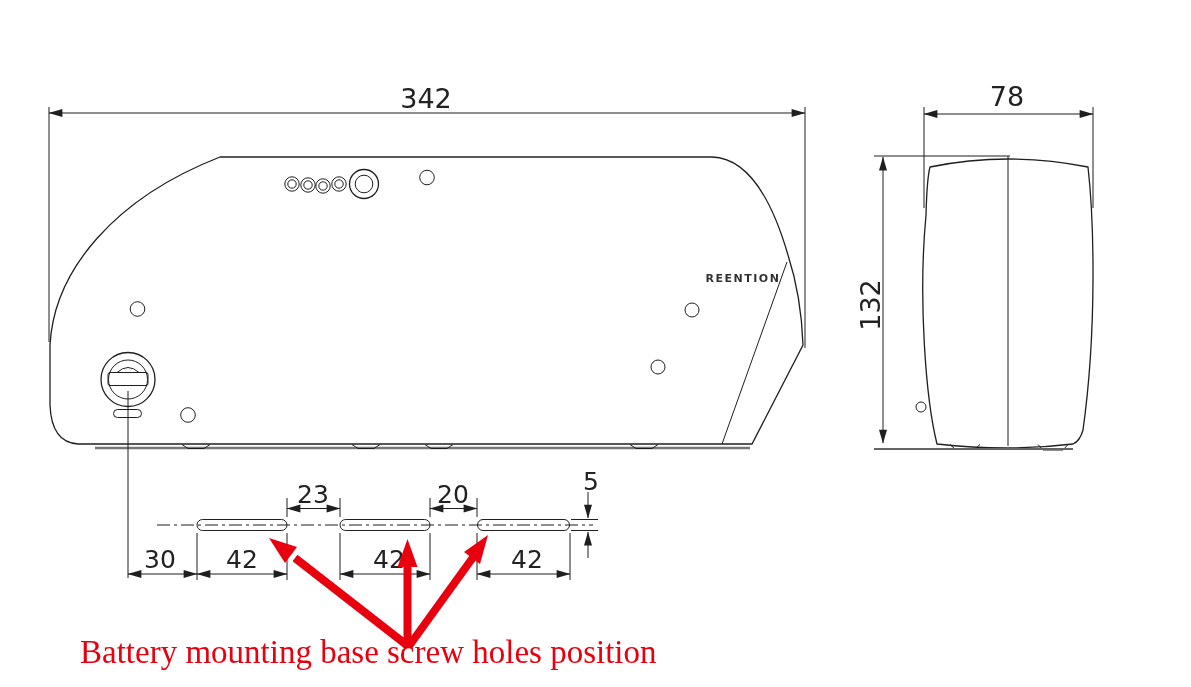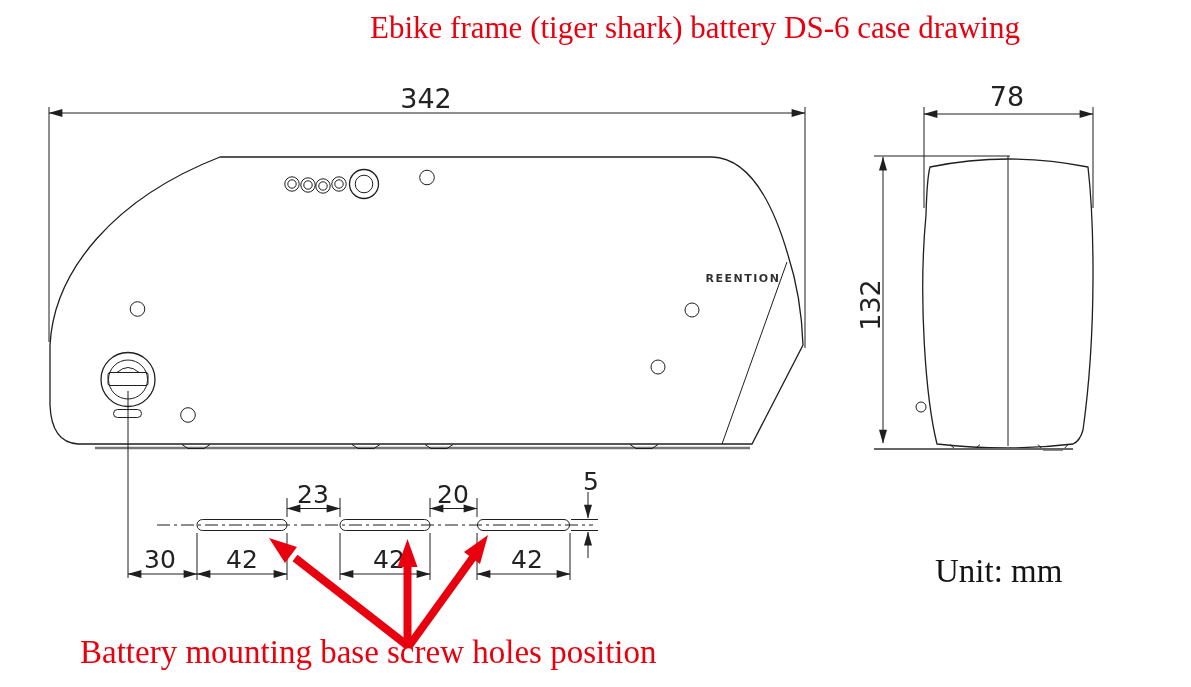--- a/index.html
+++ b/index.html
@@ -185,17 +185,15 @@
     <g>
       <line class="redshaft" x1="408" y1="646" x2="295" y2="558"></line>
       <polygon class="redhead" points="269,538 297,547 285,563"></polygon>
       <line class="redshaft" x1="407.5" y1="648" x2="407.5" y2="566"></line>
       <polygon class="redhead" points="397.5,567 417.5,567 407.5,539"></polygon>
       <line class="redshaft" x1="409" y1="646" x2="474" y2="556"></line>
       <polygon class="redhead" points="488,535 480,564 464,552"></polygon>
     </g>
   </svg>
 
-  <div class="title">Ebike frame (tiger shark) battery DS-6 case drawing</div>
-  <div class="unit">Unit: mm</div>
   <div class="caption">Battery mounting base screw holes position</div>
 
 </div>
 
 </body></html>

